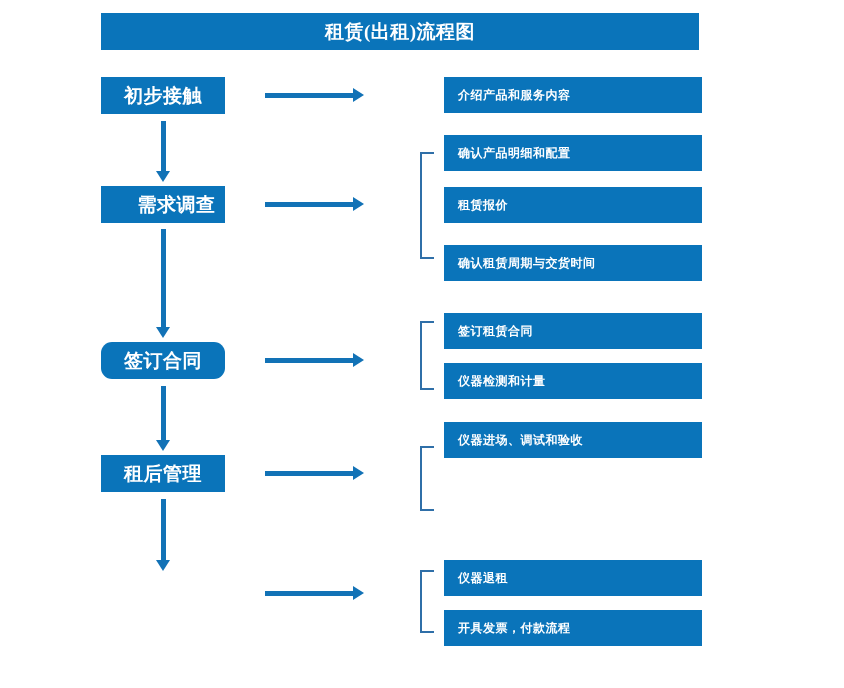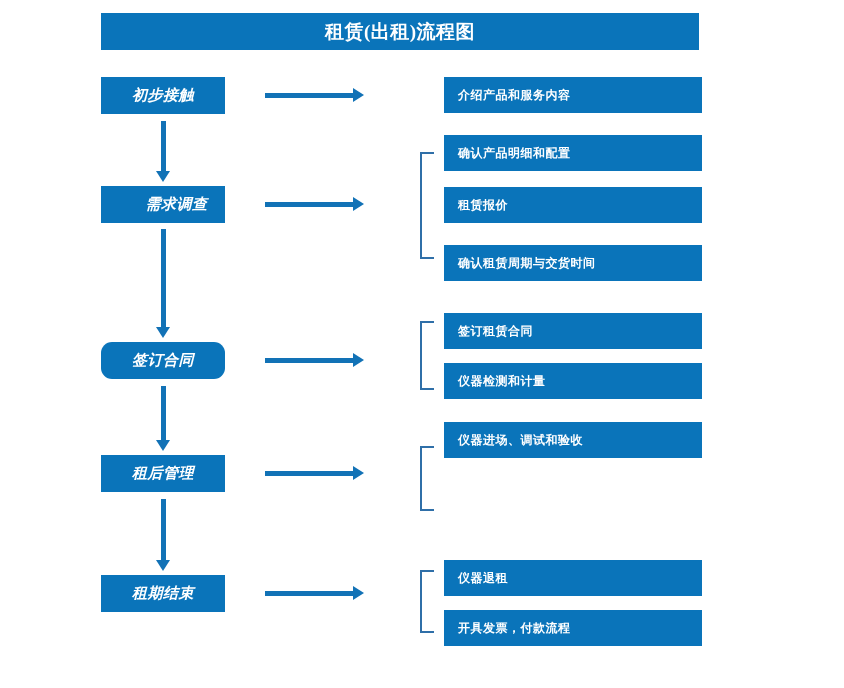--- a/index.html
+++ b/index.html
@@ -33,22 +33,21 @@
     width: 598px;
     height: 37px;
     justify-content: center;
     font-size: 19px;
   }
   .stage-box {
     left: 101px;
     width: 124px;
     height: 37px;
     justify-content: center;
-    font-size: 15px;
-    font-style: italic;
+    font-size: 19px;
   }
   .detail-box {
     left: 444px;
     width: 258px;
     height: 36px;
     padding-left: 14px;
     font-size: 12px;
   }
   
   .h-arrow {
@@ -106,21 +105,20 @@
 <body>
 
 <div id="canvas">
 
   <div class="box title-bar">租赁(出租)流程图</div>
 
   <div class="box stage-box" style="top:77px;">初步接触</div>
   <div class="box stage-box" style="top:186px;padding-left:27px;">需求调查</div>
   <div class="box stage-box" style="top:342px;border-radius:11px;">签订合同</div>
   <div class="box stage-box" style="top:455px;">租后管理</div>
-  <div class="box stage-box" style="top:575px;">租期结束</div>
 
   <div class="v-arrow" style="left:155px; top:121px; height:62px;">
     <span class="shaft" style="height:50px;"></span>
     <span class="head" style="top:50px;"></span>
   </div>
   <div class="v-arrow" style="left:155px; top:229px; height:110px;">
     <span class="shaft" style="height:98px;"></span>
     <span class="head" style="top:98px;"></span>
   </div>
   <div class="v-arrow" style="left:155px; top:386px; height:66px;">

